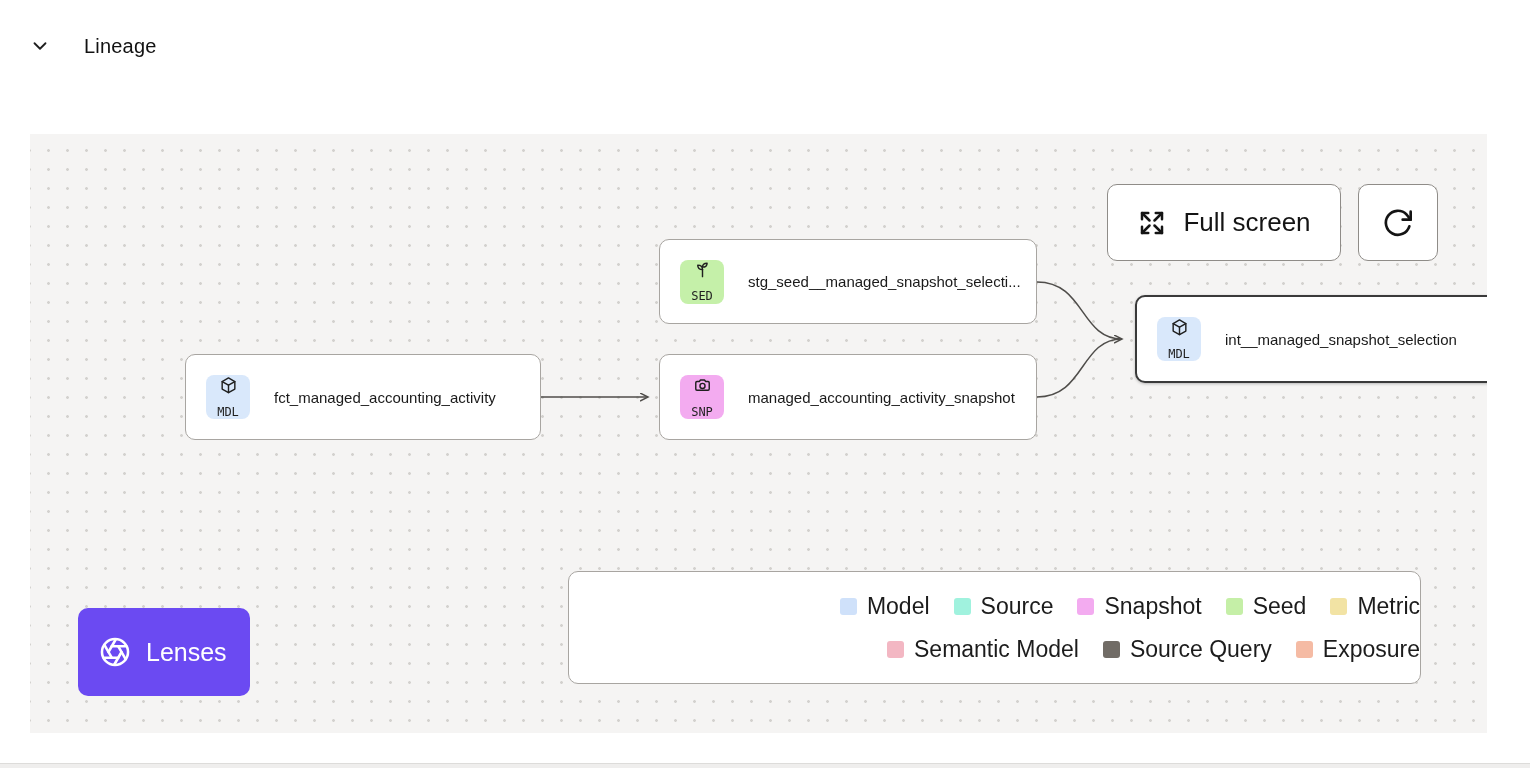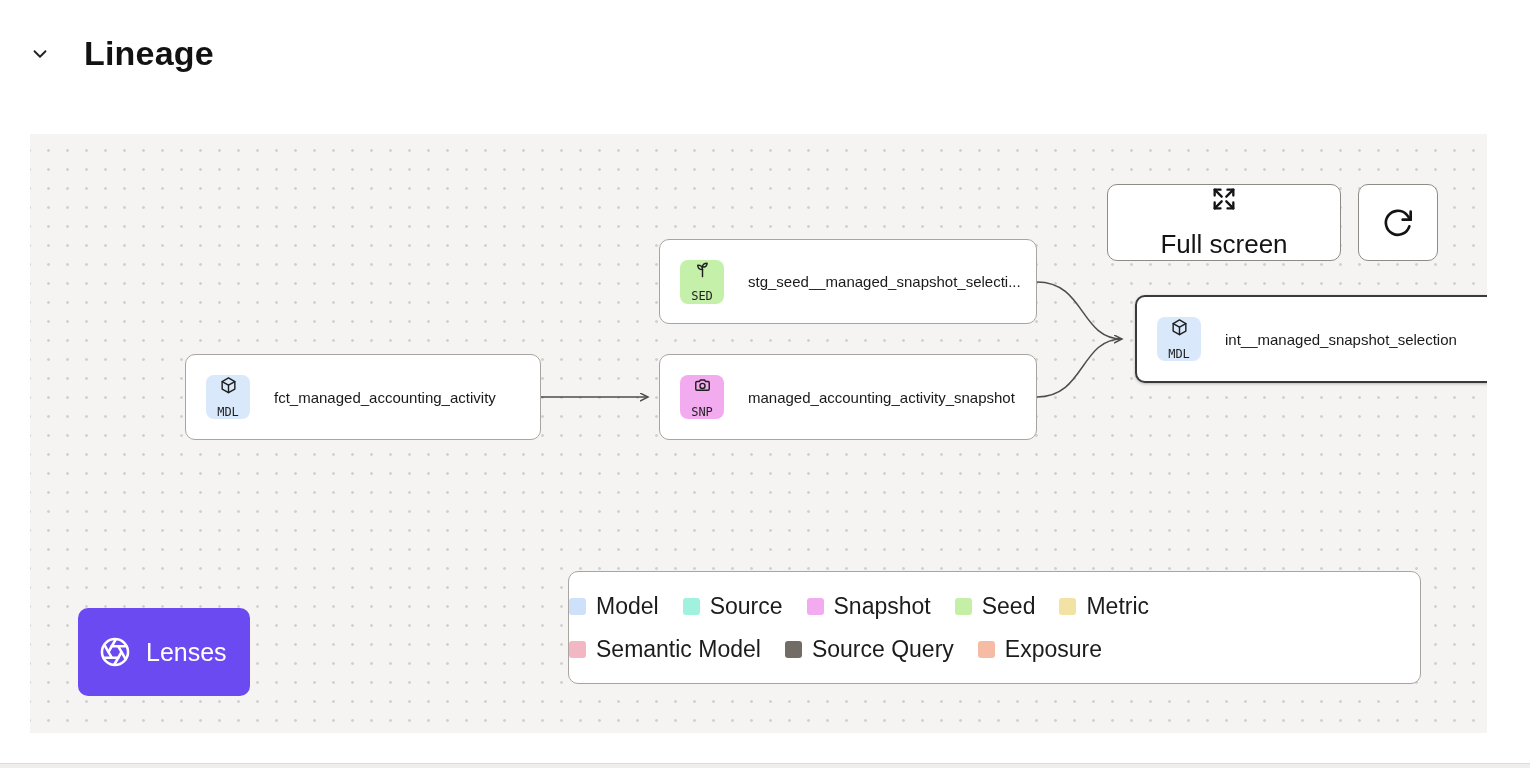--- a/index.html
+++ b/index.html
@@ -4,21 +4,21 @@
 <style>
   * { margin:0; padding:0; box-sizing:border-box; }
   html,body { width:1530px; height:768px; background:#ffffff; overflow:hidden;
               font-family:"Liberation Sans", sans-serif; color:#1a1a1a; }
   .page { position:relative; width:1530px; height:768px; }
 
   
   .header { position:absolute; left:28px; top:34px; display:flex; align-items:center; gap:32px; }
   .chev-btn { width:24px; height:24px; display:flex; align-items:center; justify-content:center;
               background:none; border:none; cursor:pointer; color:#1f1f1f; }
-  .section-title { font-size:34px; font-weight:700; letter-spacing:.2px; color:#121212; }
+  .section-title { font-size:20px; font-weight:400; letter-spacing:.2px; color:#121212; }
 
   
   .canvas { position:absolute; left:30px; top:134px; width:1457px; height:599px;
             background-color:#f5f4f3;
             background-image:radial-gradient(circle, #d3d1ce 1.3px, transparent 1.5px);
             background-size:19px 19px; background-position:9px 7px;
             overflow:hidden; }
   .edges { position:absolute; left:0; top:0; width:1457px; height:599px; pointer-events:none; }
 
   
@@ -30,29 +30,29 @@
   .node-int  { left:1105px; top:161px; width:400px; height:88px;
                border:2.5px solid #3a3a3a; box-shadow:0 1px 3px rgba(0,0,0,.25); }
   .badge { width:44px; height:44px; border-radius:8px; display:flex; flex-direction:column;
            align-items:center; justify-content:center; gap:11px; flex:0 0 auto; color:#222; }
   .badge svg { display:block; }
   .badge-code { font-family:"DejaVu Sans Mono", monospace; font-size:12px; line-height:13px; color:#1f1f1f; }
   .node-label { font-size:15px; color:#1a1a1a; white-space:nowrap; }
 
   
   .btn { position:absolute; background:#ffffff; border:1.5px solid #8f8c88; border-radius:10px;
-         display:flex; align-items:center; justify-content:center; cursor:pointer; color:#1a1a1a;flex-direction:column; }
+         display:flex; align-items:center; justify-content:center; cursor:pointer; color:#1a1a1a; }
   .btn-fullscreen { left:1077px; top:50px; width:234px; height:77px; gap:16px; }
   .btn-fullscreen span.lbl { font-size:26px; font-weight:500; color:#141414; }
   .btn-refresh { left:1328px; top:50px; width:80px; height:77px; }
 
   
   .legend { position:absolute; left:538px; top:437px; width:853px; height:113px;
             background:#ffffff; border:1px solid #a8a5a1; border-radius:10px;
-            display:flex; flex-direction:column; align-items:flex-start; justify-content:center; gap:16px; }
+            display:flex; flex-direction:column; align-items:flex-end; justify-content:center; gap:16px; }
   .legend-row { display:flex; align-items:center; justify-content:center; gap:24px; }
   .legend-item { display:flex; align-items:center; gap:10px; }
   .swatch { width:17px; height:17px; border-radius:3px; flex:0 0 auto; }
   .legend-label { font-size:23px; color:#1c1c1c; }
 
   
   .lenses-btn { position:absolute; left:48px; top:474px; width:172px; height:88px;
                 border:none; border-radius:10px; display:flex; align-items:center; gap:14px;
                 padding:0 20px; cursor:pointer; z-index:1; color:#ffffff; }
   .lenses-btn .lbl { font-size:25px; font-weight:500; color:#ffffff; }

